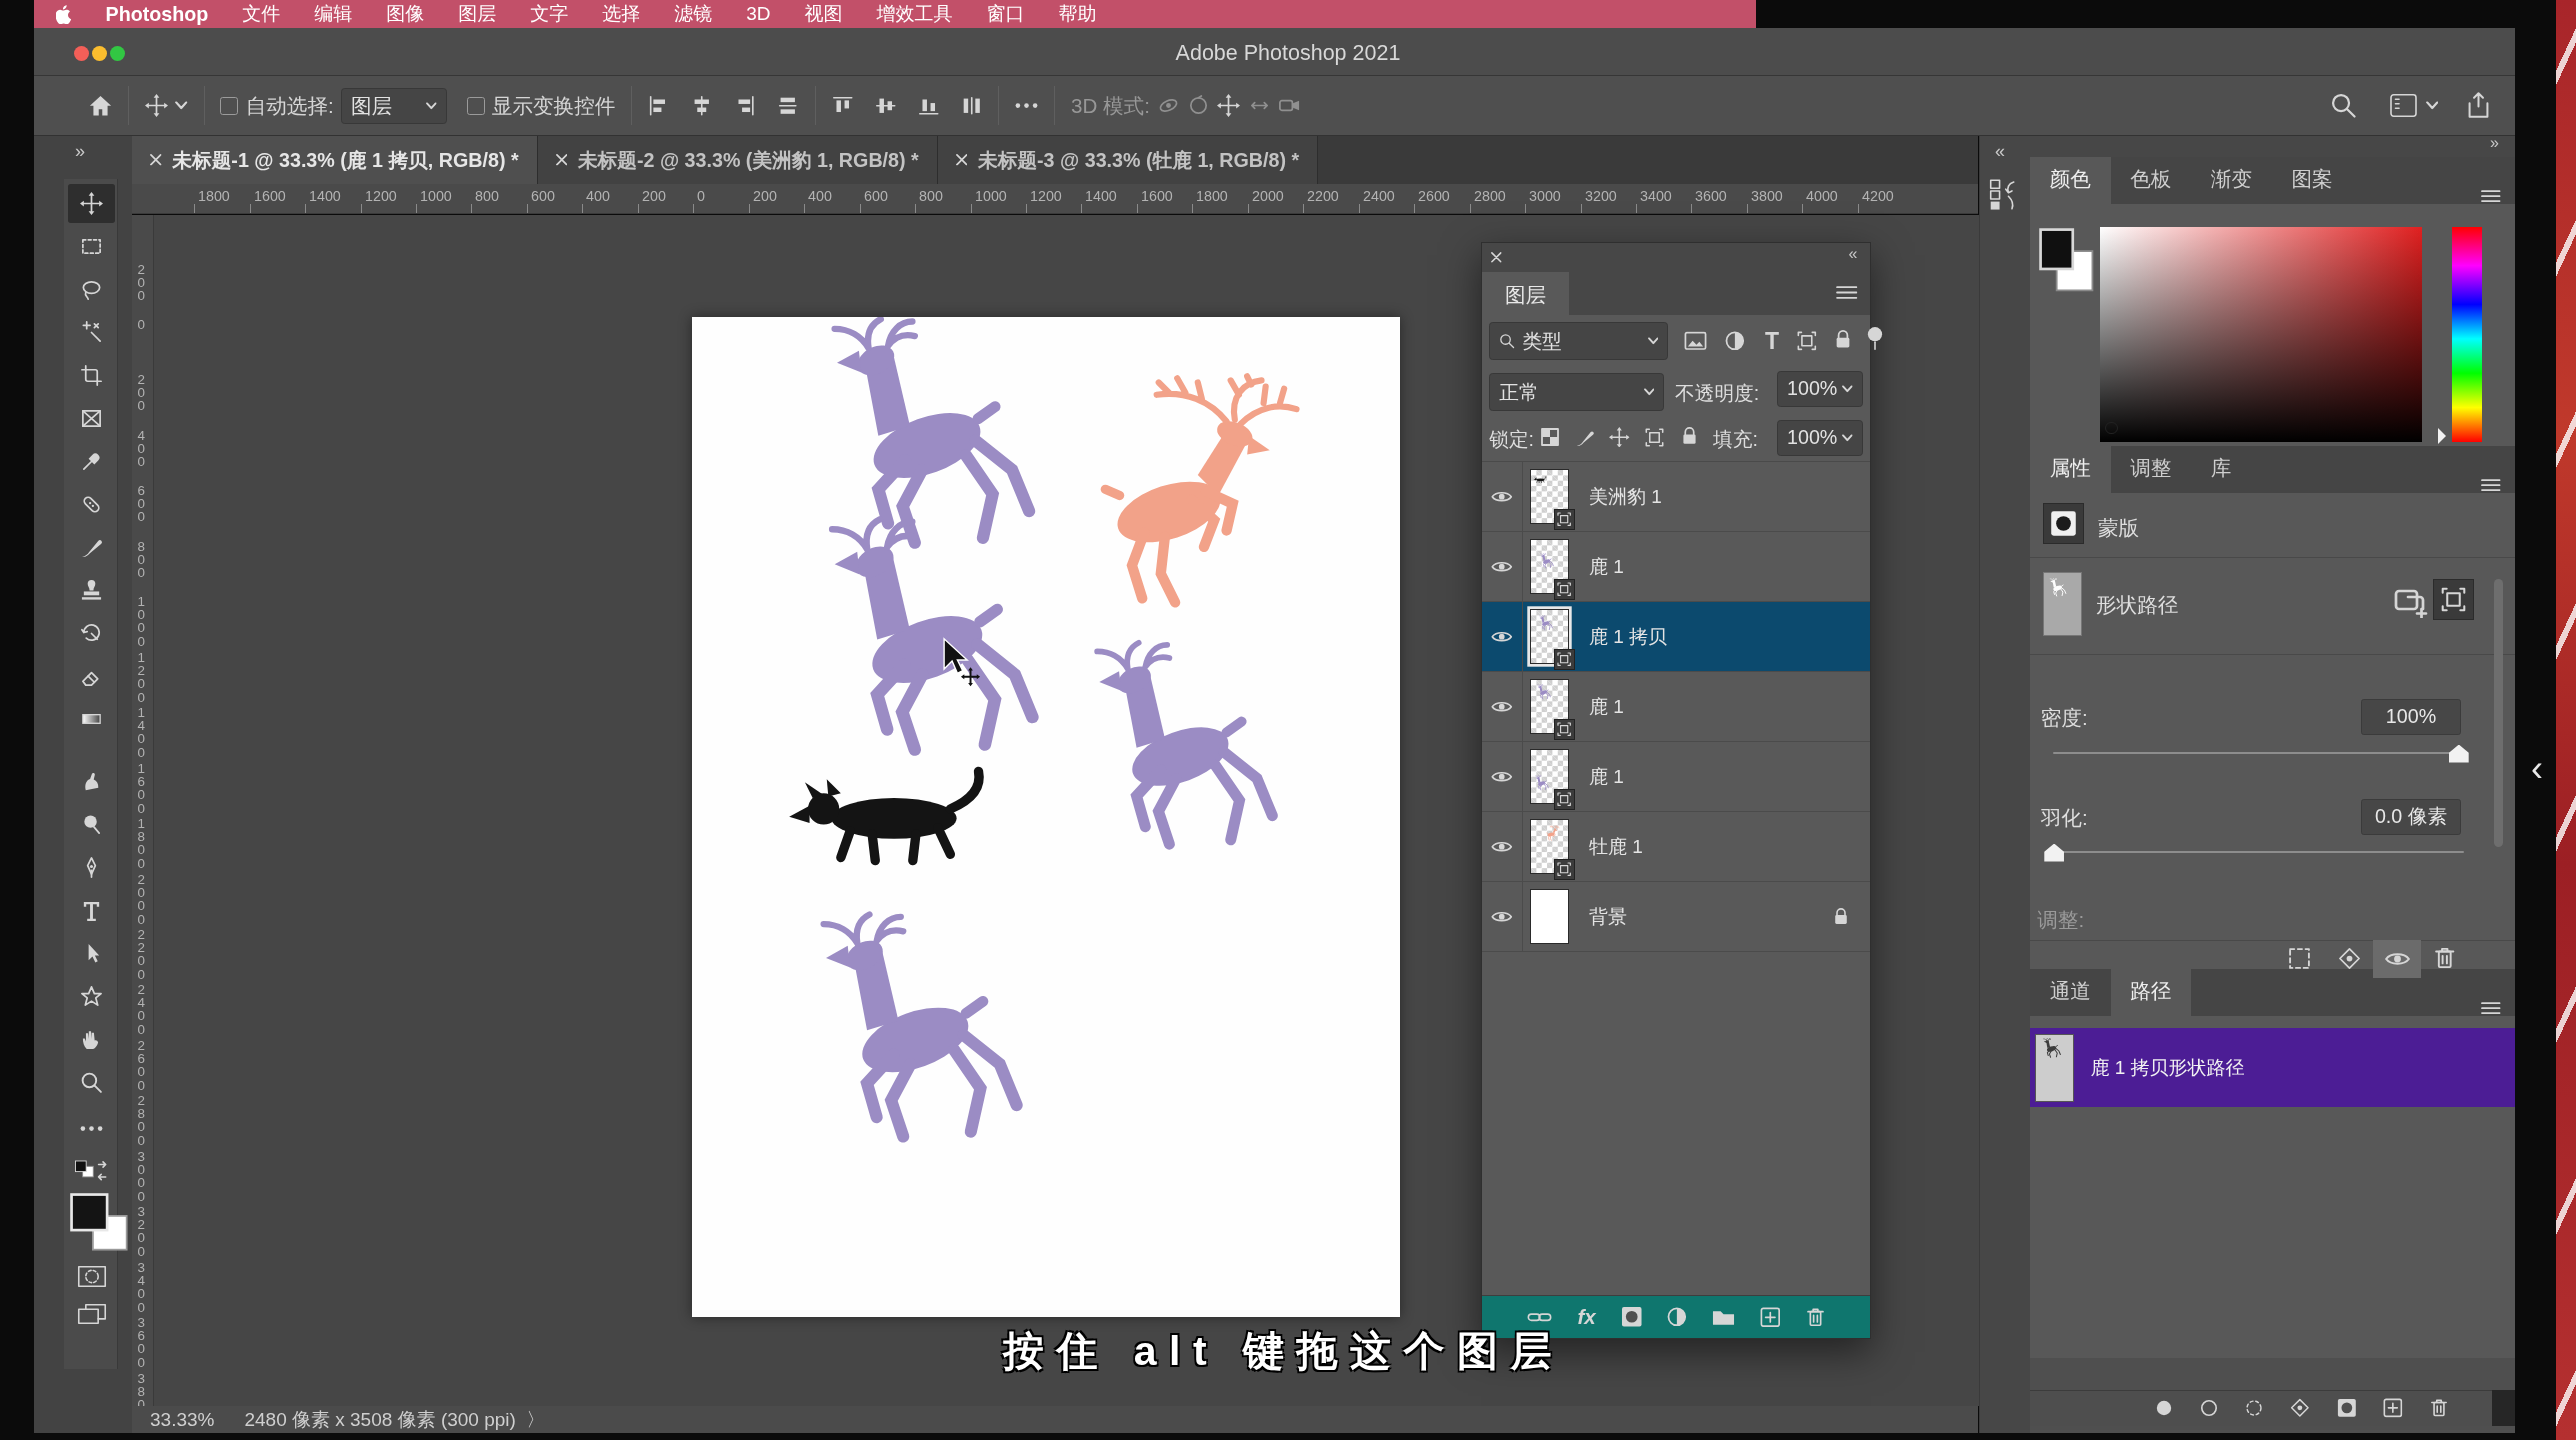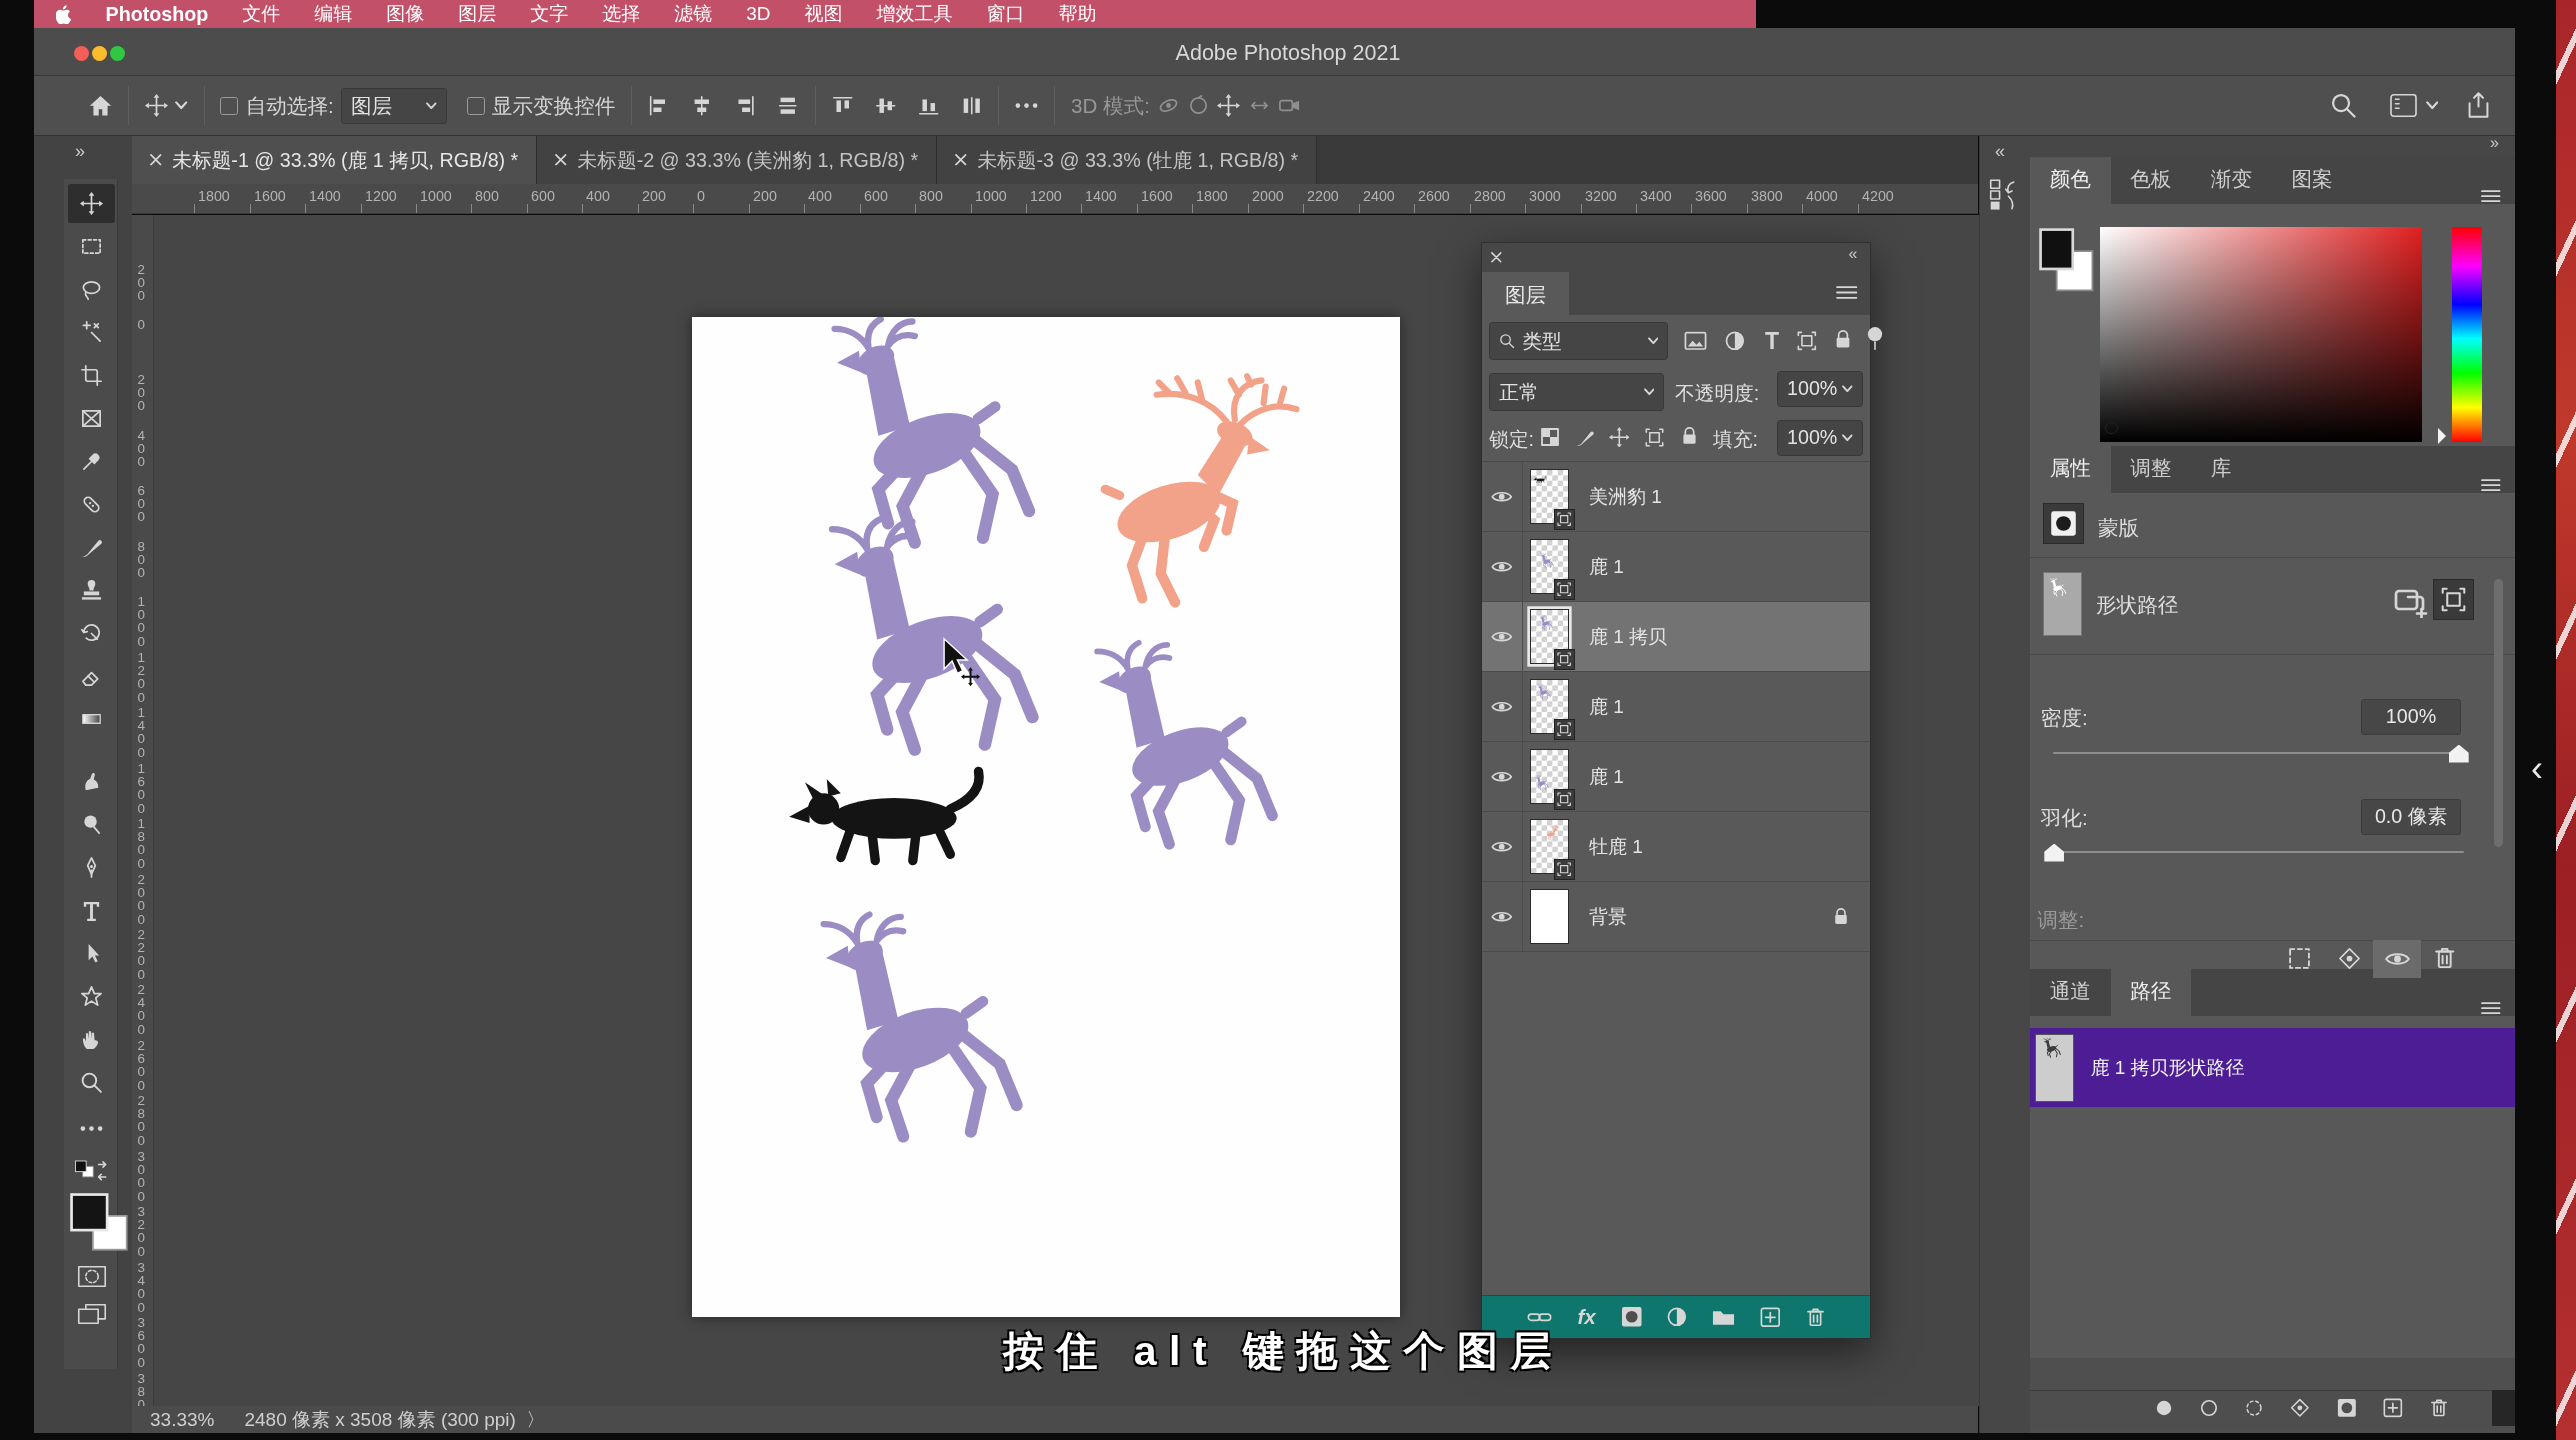--- a/index.html
+++ b/index.html
@@ -25,21 +25,21 @@
   .checkbox { width:18px; height:18px; border:1.8px solid #9b9b9b; border-radius:2.7px; }
   .field { background:#454545; border:0.9px solid #383838; border-radius:3.6px; display:flex; align-items:center; justify-content:space-between; padding:3.6px 9px; color:#e2e2e2; }
   .dimtxt { color:#979797; }
   
   .leftdock { left:34px; top:136px; width:98px; height:1297px; background:#434343; }
   .toolstrip { left:64px; top:179px; width:54px; height:1190px; background:#4b4b4b; border-right:0.9px solid #393939; }
   .tool { left:68px; width:47px; height:39px; display:flex; align-items:center; justify-content:center; }
   .tool.active { background:#2e2e2e; border-radius:2.7px; }
   
   .tabbar { left:132px; top:136px; width:1846px; height:48px; background:#3a3a3a; display:flex; }
-  .dtab { height:48px; display:flex; align-items:center; gap:10.7px; padding:0 18px; background:#424242; border-right:0.9px solid #2d2d2d; color:#c3c3c3; font-size:19.7px; white-space:nowrap; }
+  .dtab { height:48px; display:flex; align-items:center; gap:10.7px; padding:0 18px; background:#424242; border-right:0.9px solid #2d2d2d; color:#c3c3c3; font-size:19.7px; white-space:nowrap;font-weight:bold; }
   .dtab.active { background:#4f4f4f; color:#e6e6e6; }
   .rulerh { left:132px; top:184px; width:1846px; height:30px; background:#4a4a4a; border-bottom:0.9px solid #3a3a3a; overflow:hidden; }
   .rh-l { position:absolute; top:3.6px; color:#b3b3b3; font-size:14.3px; }
   .rh-l i { position:absolute; left:-3.6px; top:16px; width:0.9px; height:10.7px; background:#8a8a8a; }
   .rulerv { left:132px; top:215px; width:21.5px; height:1191px; background:#4a4a4a; border-right:0.9px solid #3a3a3a; overflow:hidden; }
   .rv-l { position:absolute; left:1.8px; color:#b3b3b3; font-size:13.4px; writing-mode:vertical-lr; text-orientation:upright; letter-spacing:-1.8px; }
   .pasteboard { left:154px; top:215px; width:1825px; height:1191px; background:#464646; }
   .doc { left:692px; top:317px; width:708px; height:1000px; background:#fefefe; box-shadow:0 0 12.5px rgba(0,0,0,.45); }
   
   .histdock { left:1979px; top:136px; width:52px; height:1297px; background:#474747; border-left:0.9px solid #3a3a3a; }
@@ -50,21 +50,21 @@
   .lbl { color:#dedede; font-size:20.6px; }
   .vbox { background:#474747; border:0.9px solid #3b3b3b; border-radius:2.7px; color:#e8e8e8; font-size:19.7px; display:flex; align-items:center; justify-content:center; }
   .slider { height:2.7px; background:#8d8d8d; border-radius:1.8px; }
   .knob { width:19.7px; height:18px; background:#f2f2f2; clip-path:polygon(50% 0,100% 45%,100% 100%,0 100%,0 45%); }
   
   .layerspanel { left:1481px; top:242px; width:390px; height:1097px; background:#595959; border:0.9px solid #2f2f2f; box-shadow:0 12.5px 36px rgba(0,0,0,.5); z-index:20; }
   .lp-head { height:29px; background:#474747; color:#bdbdbd; }
   .lp-tabrow { height:43px; background:#474747; display:flex; align-items:stretch; }
   .lp-tab { background:#595959; color:#e8e8e8; font-size:20.6px; padding:9px 23px; }
   .lrow { position:relative; height:70px; border-bottom:0.9px solid #4b4b4b; display:flex; align-items:center; }
-  .lrow.selected { background:#737373; }
+  .lrow.selected { background:#0c4a6e; }
   .eyecell { width:41px; height:100%; border-right:0.9px solid #4b4b4b; display:flex; align-items:center; justify-content:center; flex:0 0 auto; }
   .thumb { position:relative; width:39px; height:55px; margin-left:7.2px; border:1.8px solid #2a2a2a; flex:0 0 auto;
            background-image:linear-gradient(45deg,#cfcfcf 25%,transparent 25%,transparent 75%,#cfcfcf 75%),linear-gradient(45deg,#cfcfcf 25%,#fff 25%,#fff 75%,#cfcfcf 75%); background-size:10.7px 10.7px; background-position:0 0,5.4px 5.4px; }
   .thumb.white { background:#fff; }
   .badge { position:absolute; right:-7.2px; bottom:-7.2px; width:21.5px; height:21.5px; background:#3c3c3c; border:0.9px solid #222; display:flex; align-items:center; justify-content:center; }
   .lname { margin-left:19.7px; color:#e4e4e4; font-size:19px; white-space:nowrap; }
   .lp-foot { position:absolute; left:0; bottom:0; width:100%; height:43px; background:#0f766e; border-top:0.9px solid #3e3e3e; display:flex; align-items:center; justify-content:center; gap:25px; }
   
   .caption { left:881px; top:1324px; width:805px; text-align:center; color:#fff; font-size:41px; font-weight:600; letter-spacing:12.5px; text-shadow:1.8px 1.8px 0 #000,-1.8px -1.8px 0 #000,1.8px -1.8px 0 #000,-1.8px 1.8px 0 #000; z-index:60; }
   .statusbar { left:132px; top:1406px; width:1846px; height:27px; background:#4b4b4b; display:flex; align-items:center; gap:30px; padding-left:18px; color:#cfcfcf; font-size:19px; }

